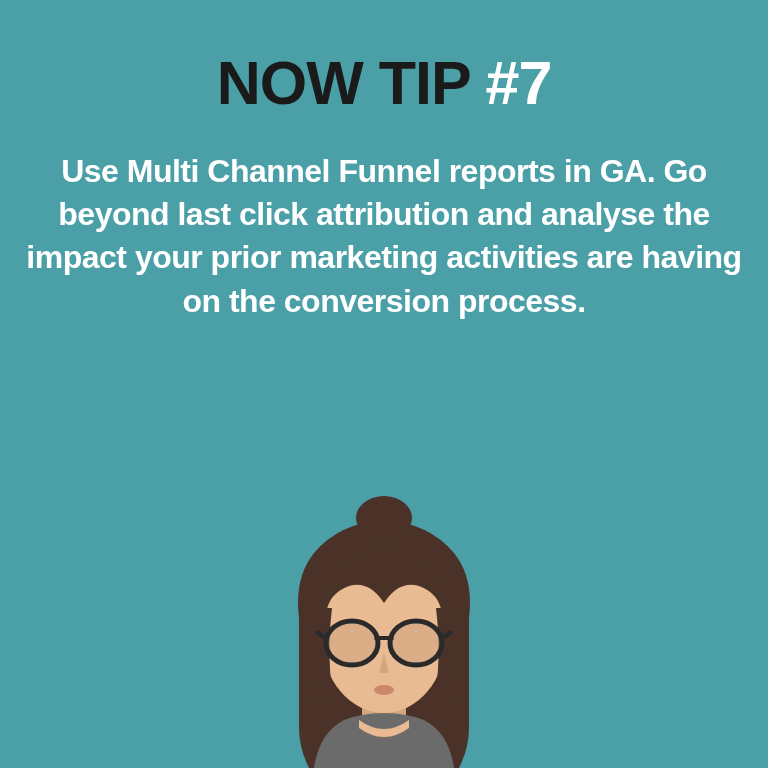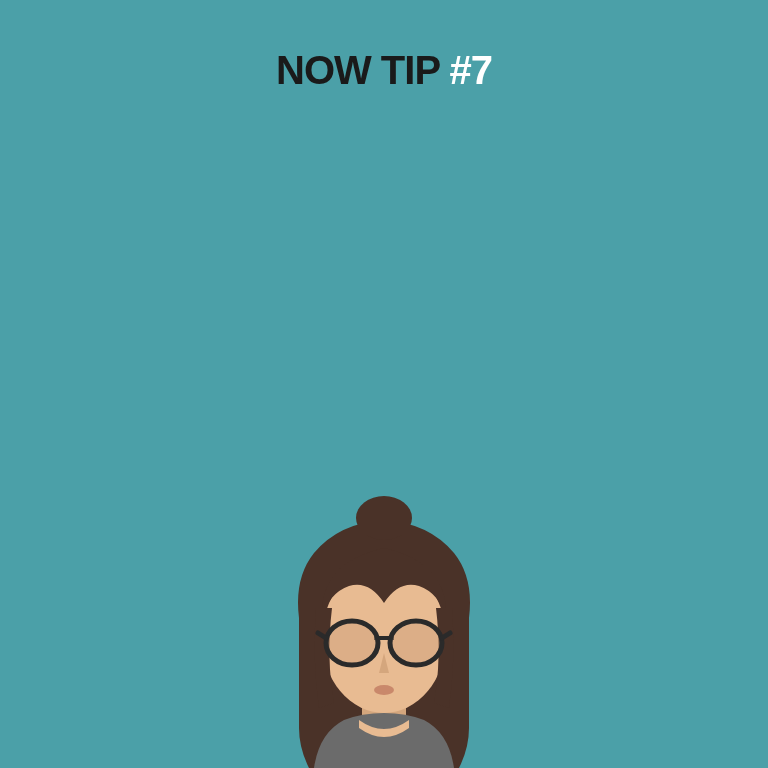--- a/index.html
+++ b/index.html
@@ -17,21 +17,21 @@
     }
     .container {
       width: 100%;
       height: 100%;
       display: flex;
       flex-direction: column;
       align-items: center;
       padding-top: 48px;
     }
     .title {
-      font-size: 40px;
+      font-size: 61px;
       font-weight: 900;
       letter-spacing: -1px;
       text-align: center;
       color: #1a1a1a;
     }
     .title-number {
       color: #ffffff;
     }
     .body-text {
       color: #ffffff;
@@ -52,20 +52,21 @@
       height: 280px;
     }
   </style>
 </head>
 <body>
 
 <div class="container">
   <h1 class="title">
     <span>NOW TIP </span><span class="title-number">#7</span>
   </h1>
+  <p class="body-text">Use Multi Channel Funnel reports in GA. Go beyond last click attribution and analyse the impact your prior marketing activities are having on the conversion process.</p>
 
   <div class="avatar">
     <svg viewBox="0 0 280 280" xmlns="http://www.w3.org/2000/svg">
 
       <path d="M 55 130 Q 50 90 70 65 Q 95 35 140 32 Q 185 35 210 65 Q 230 90 225 130 L 225 240 Q 225 260 215 280 L 65 280 Q 55 260 55 240 Z" fill="#4a3228"></path>
 
       <ellipse cx="140" cy="30" rx="28" ry="22" fill="#4a3228"></ellipse>
 
       <rect x="118" y="200" width="44" height="40" fill="#d4a67d"></rect>
 

